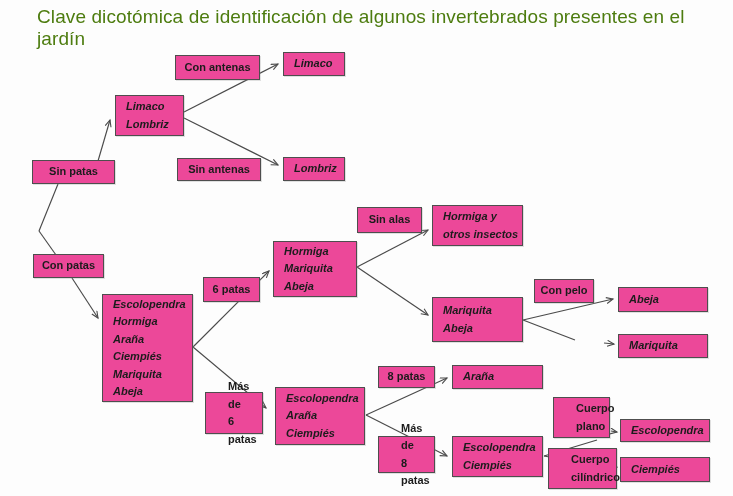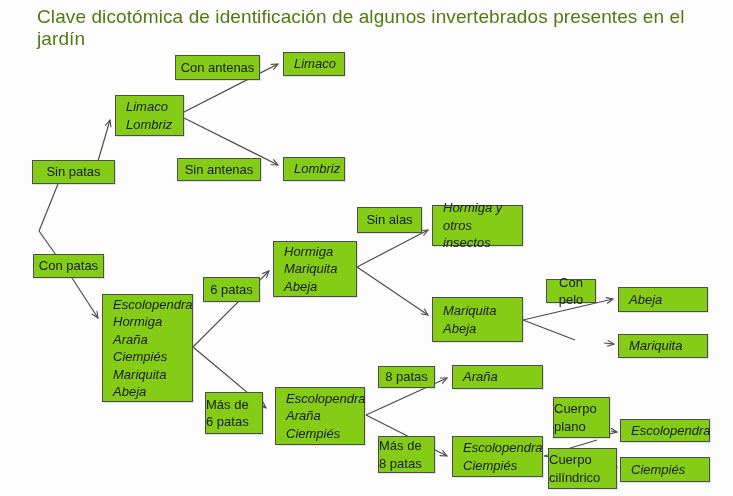--- a/index.html
+++ b/index.html
@@ -1,27 +1,28 @@
 <!DOCTYPE html>
 <html><head>
 <meta charset="utf-8">
 <style>
   html,body{margin:0;padding:0;}
   body{background:#fbfbfb;font-family:"Liberation Sans",sans-serif;}
   .page{position:relative;width:733px;height:496px;background:#fdfdfd;overflow:hidden;}
   .title{position:absolute;left:37px;top:6px;font-size:19px;color:#4d7c0f;letter-spacing:.1px;}
   svg.wires{position:absolute;left:0;top:0;}
   .node{
-    position:absolute;box-sizing:border-box;background:#84cc16;
-    border:1.3px solid #4e4e4e;color:#1c1c1c;font-size:13px;line-height:17.5px;
+    position:absolute;box-sizing:border-box;background:#ec4899;
+    border:1.3px solid #4e4e4e;color:#1c1c1c;font-size:11px;line-height:17.5px;
     white-space:pre-line;display:flex;align-items:center;
     box-shadow:1px 1px 0 rgba(140,140,140,.25);
+    font-weight:bold;
   }
   .cond{justify-content:center;text-align:center;padding:0 2px;}
-  .cond-left{justify-content:flex-start;text-align:left;padding-left:0;}
+  .cond-left{justify-content:flex-start;text-align:left;padding-left:22px;}
   .species{font-style:italic;justify-content:flex-start;text-align:left;padding-left:10px;}
 </style>
 </head>
 <body>
 
 <div class="page">
 
   <div class="title">Clave dicotómica de identificación de algunos invertebrados presentes en el jardín</div>
 
   <svg class="wires" width="733" height="496" viewBox="0 0 733 496">
@@ -69,21 +70,21 @@
 Abeja</div>
   <div class="node cond" style="left:203px;top:277px;width:57px;height:25px">6 patas</div>
   <div class="node species" style="left:273px;top:241px;width:84px;height:56px">Hormiga
 Mariquita
 Abeja</div>
   <div class="node species" style="left:432px;top:205px;width:91px;height:41px">Hormiga y
 otros insectos</div>
   <div class="node cond" style="left:357px;top:207px;width:65px;height:26px">Sin alas</div>
   <div class="node species" style="left:432px;top:297px;width:91px;height:45px">Mariquita
 Abeja</div>
-  <div class="node cond" style="left:546px;top:279px;width:50px;height:24px">Con pelo</div>
+  <div class="node cond" style="left:534px;top:279px;width:60px;height:24px">Con pelo</div>
   <div class="node species" style="left:618px;top:287px;width:90px;height:25px">Abeja</div>
   <div class="node species" style="left:618px;top:334px;width:90px;height:24px">Mariquita</div>
   <div class="node cond-left" style="left:205px;top:392px;width:58px;height:42px">Más de
 6 patas</div>
   <div class="node species" style="left:275px;top:387px;width:90px;height:58px">Escolopendra
 Araña
 Ciempiés</div>
   <div class="node cond" style="left:378px;top:366px;width:57px;height:22px">8 patas</div>
   <div class="node species" style="left:452px;top:365px;width:91px;height:24px">Araña</div>
   <div class="node cond-left" style="left:378px;top:436px;width:57px;height:37px">Más de

